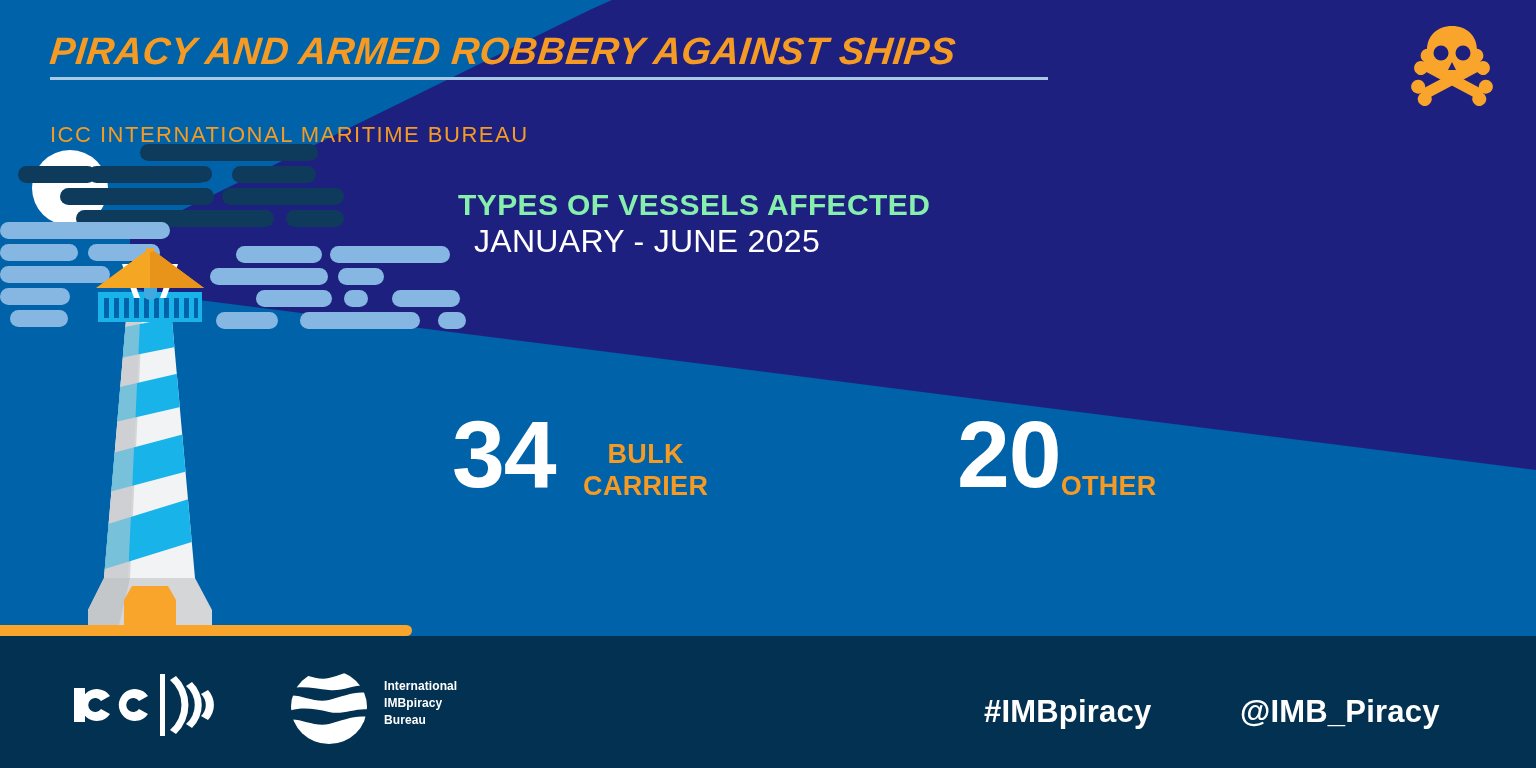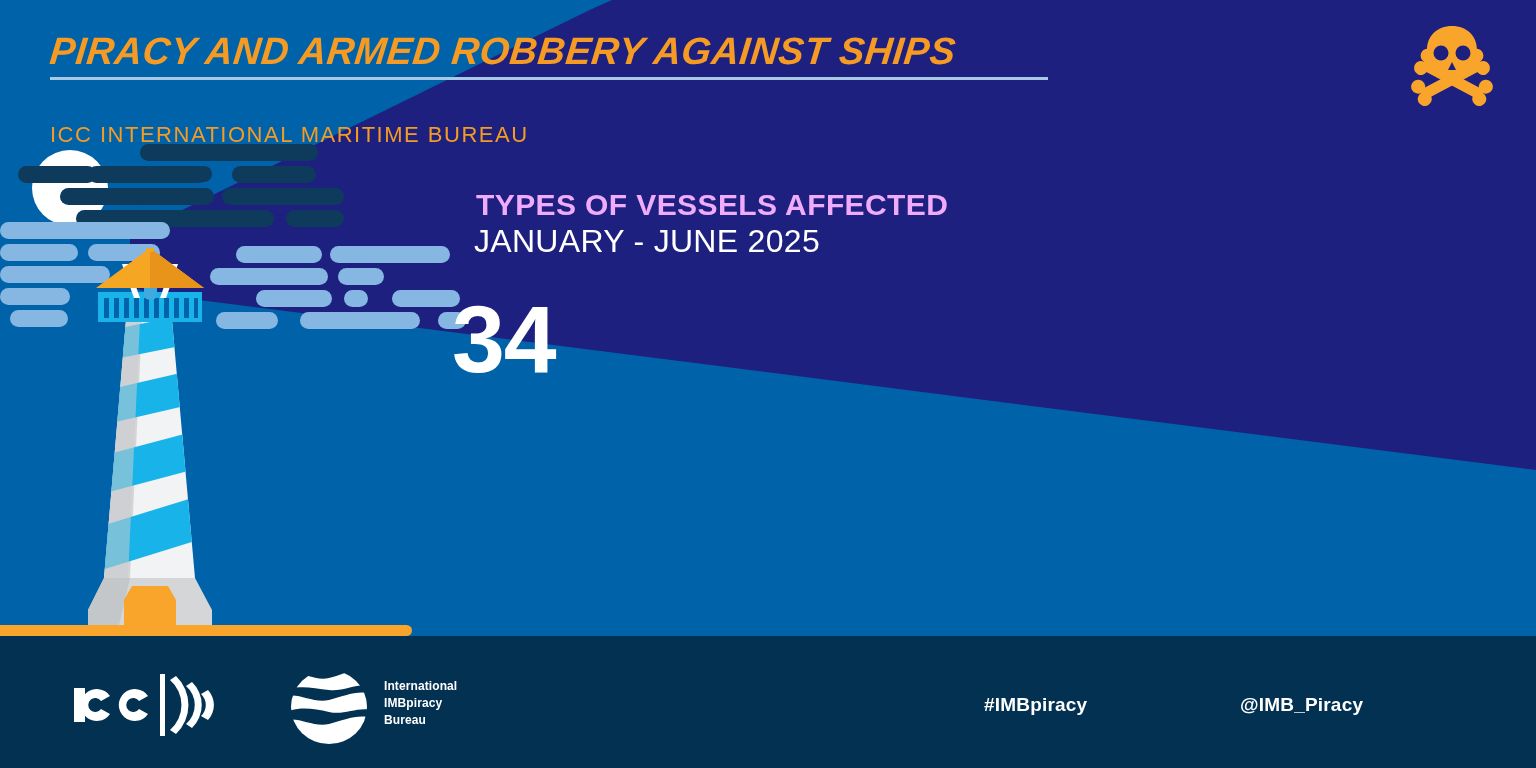--- a/index.html
+++ b/index.html
@@ -59,41 +59,41 @@
   }
 
   
   .skull-icon{
     position:absolute;right:42px;top:24px;
     width:84px;height:82px;
   }
 
   
   .main-heading{
-    position:absolute;left:476px;top:188px;
-    color:#f0abfc;
+    position:absolute;left:458px;top:188px;
+    color:#86efac;
     font-size:30px;font-weight:bold;
     letter-spacing:0.4px;white-space:nowrap;
   }
   .main-subheading{
     position:absolute;left:474px;top:223px;
     color:#ffffff;
     font-size:32px;font-weight:normal;
     letter-spacing:0.3px;white-space:nowrap;
   }
 
   
   .stats{
     position:absolute;left:452px;top:292px;
     width:1010px;height:210px;
     display:flex;
   }
   .stat{
     flex:1;
-    display:flex;flex-direction:column;align-items:flex-start;
+    display:flex;align-items:flex-end;
   }
   .stat-value{
     color:#ffffff;
     font-size:95px;font-weight:bold;
     line-height:1.0;
     letter-spacing:-1px;
   }
   .stat-label{
     margin-top:14px;
     color:#F59B23;
@@ -129,21 +129,21 @@
   
   .icc-logo{position:absolute;left:72px;top:674px;width:152px;height:62px;}
   .imb-logo{position:absolute;left:288px;top:670px;width:82px;height:74px;}
   .imb-text{
     position:absolute;left:384px;top:678px;
     color:#ffffff;font-size:12px;font-weight:bold;
     line-height:1.42;letter-spacing:0.1px;
   }
   .hashtag{
     position:absolute;top:694px;
-    color:#ffffff;font-size:19px;font-weight:bold;
+    color:#ffffff;font-size:31px;font-weight:bold;
     letter-spacing:0.2px;white-space:nowrap;
   }
   .hashtag.h1{left:984px;}
   .hashtag.h2{left:1240px;}
 </style>
 </head>
 <body>
 
 <div id="canvas">
 
@@ -260,20 +260,25 @@
     <circle cx="53" cy="29" r="7.5" fill="#1E2080"></circle>
     <path d="M42 38 l4 8 h-8 z" fill="#1E2080"></path>
   </svg>
 
   <div class="main-heading">TYPES OF VESSELS AFFECTED</div>
   <div class="main-subheading">JANUARY - JUNE 2025</div>
 
   <div class="stats">
     <div class="stat">
       <div class="stat-value">34</div>
+      <div class="stat-label">BULK CARRIER</div>
+    </div>
+    <div class="stat">
+      <div class="stat-value">20</div>
+      <div class="stat-label">OTHER</div>
     </div>
   </div>
 
   <div class="footer"></div>
 
   <svg class="icc-logo" viewBox="0 0 152 62">
     <g fill="#FFFFFF">
       <rect x="2" y="14" width="11" height="34"></rect>
       <path d="M38 22a16 16 0 100 18l-9-5a7 7 0 110-8z"></path>
       <path d="M76 22a16 16 0 100 18l-9-5a7 7 0 110-8z"></path>

